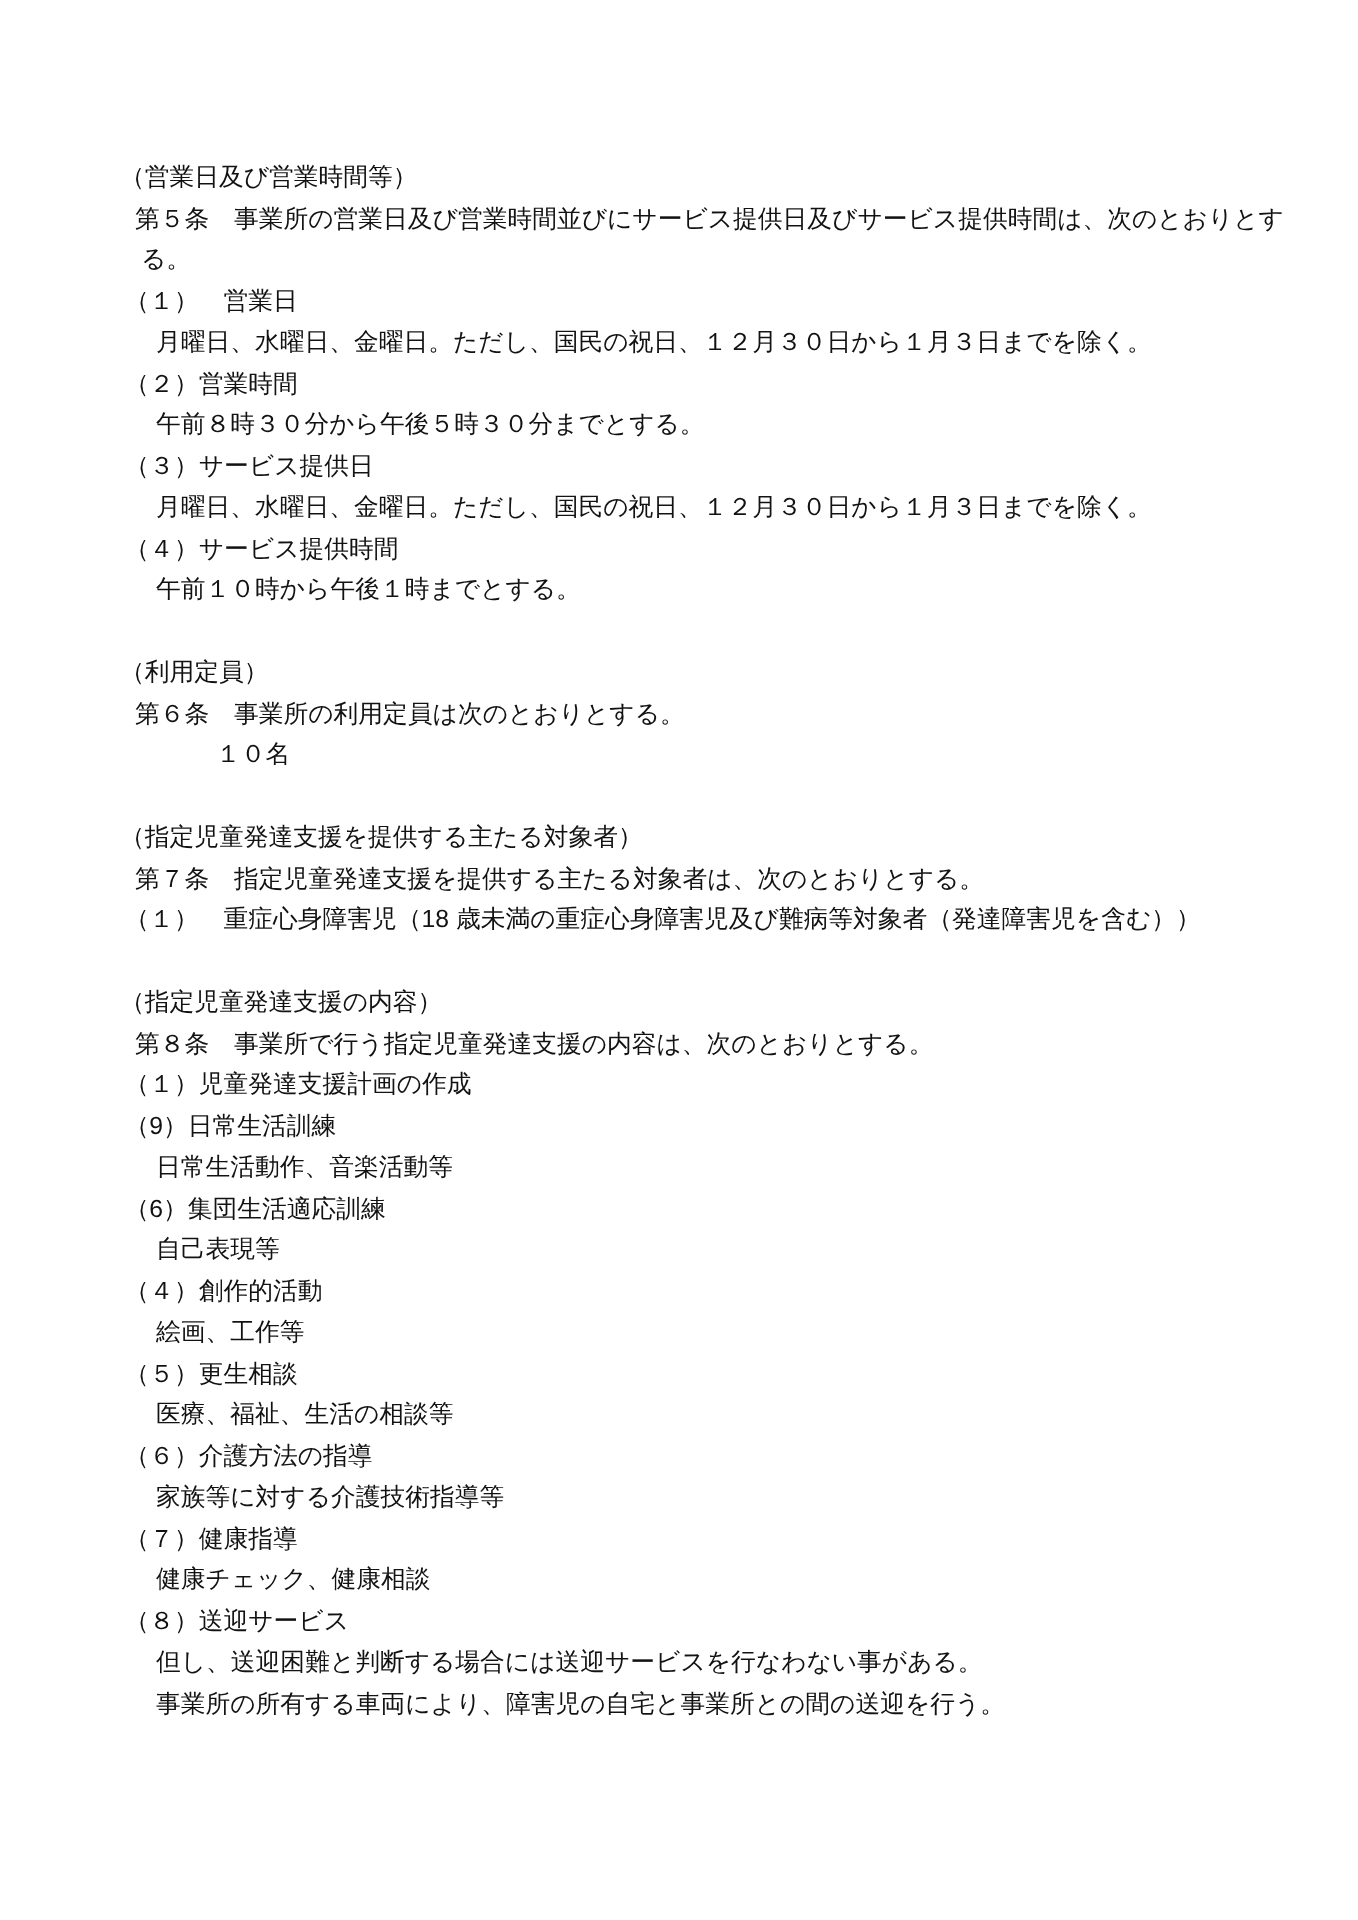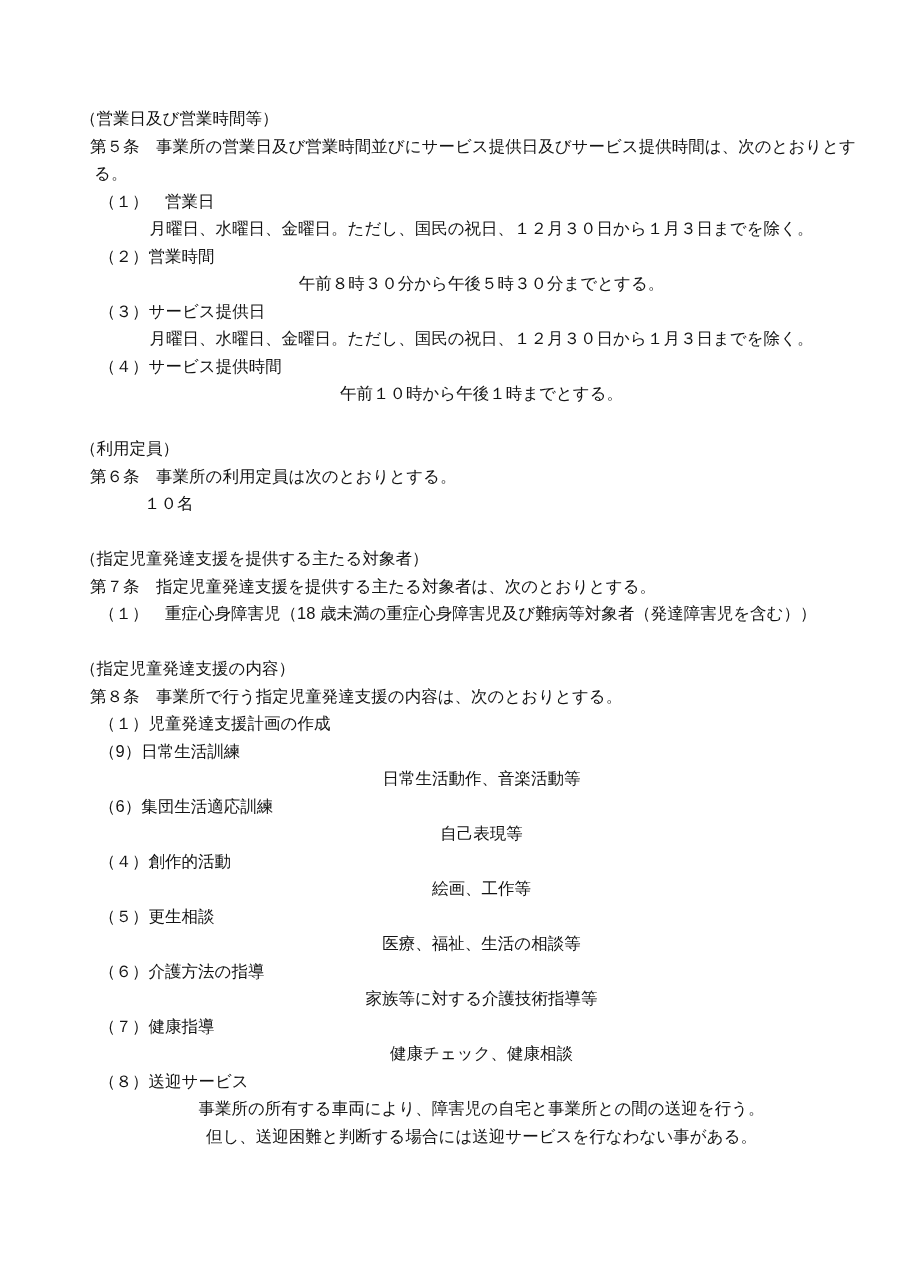--- a/index.html
+++ b/index.html
@@ -24,22 +24,22 @@
     background: #ffffff;
   }
   .line {
     white-space: pre;
     height: 27.5px;
   }
   
   .heading  { margin-left: 2px;  }
   .article  { margin-left: 12px;    }
   .cont     { margin-left: 16px; }
-  .item     { margin-left: 21px;  }
-  .detail   { margin-left: 38px; text-align: center; }
+  .item     { margin-left: 5px;  }
+  .detail   { margin-left: 26px; }
   .capacity { margin-left: 66px; }
   
   .gap { margin-top: 27.5px; }
 </style>
 </head>
 <body>
 
 <div class="page">
 
   <section>
@@ -78,17 +78,17 @@
     <div class="line detail">自己表現等</div>
     <div class="line item">（４）創作的活動</div>
     <div class="line detail">絵画、工作等</div>
     <div class="line item">（５）更生相談</div>
     <div class="line detail">医療、福祉、生活の相談等</div>
     <div class="line item">（６）介護方法の指導</div>
     <div class="line detail">家族等に対する介護技術指導等</div>
     <div class="line item">（７）健康指導</div>
     <div class="line detail">健康チェック、健康相談</div>
     <div class="line item">（８）送迎サービス</div>
+    <div class="line detail">但し、送迎困難と判断する場合には送迎サービスを行なわない事がある。</div>
     <div class="line detail">事業所の所有する車両により、障害児の自宅と事業所との間の送迎を行う。</div>
-    <div class="line detail">但し、送迎困難と判断する場合には送迎サービスを行なわない事がある。</div>
   </section>
 
 </div>
 
 </body></html>

